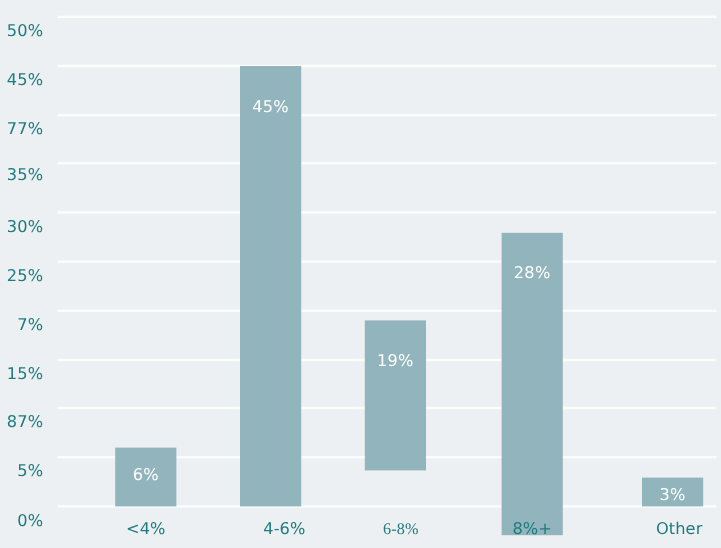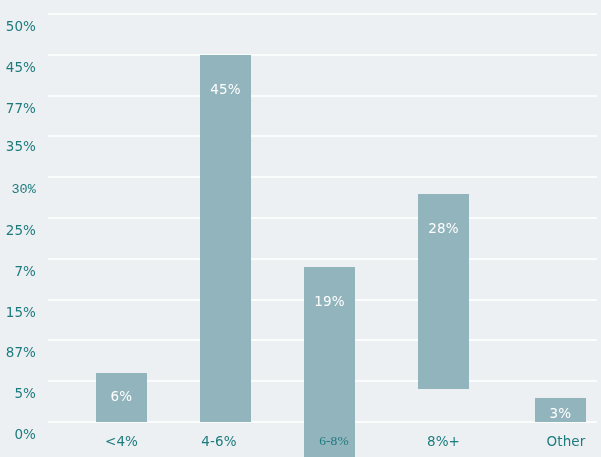--- a/index.html
+++ b/index.html
@@ -116,47 +116,47 @@
         <div class="gridline" style="top: 366.2px;"></div>
         <div class="gridline baseline" style="top: 407px;"></div>
       </div>
     <div id="bars-layer">
         <div class="bar" style="left: 48px; width: 51px; height: 48.96px; top: 359.04px;">
           <div class="bar-label" style="top: 14.688px;">6%</div>
         </div>
         <div class="bar" style="left: 152px; width: 51px; height: 367.2px; top: 40.8px;">
           <div class="bar-label" style="top: 26px;">45%</div>
         </div>
-        <div class="bar" style="left: 256px; width: 51px; height: 191px; top: 252.96px;">
+        <div class="bar" style="left: 256px; width: 51px; height: 125px; top: 252.96px;">
           <div class="bar-label" style="top: 26px;">19%</div>
         </div>
-        <div class="bar" style="left: 370px; width: 51px; height: 195px; top: 179.52px;">
+        <div class="bar" style="left: 370px; width: 51px; height: 252px; top: 179.52px;">
           <div class="bar-label" style="top: 26px;">28%</div>
         </div>
         <div class="bar" style="left: 487px; width: 51px; height: 24.48px; top: 383.52px;">
           <div class="bar-label" style="top: 7.344px;">3%</div>
         </div>
       </div>
   </div>
 
   <div id="y-axis">
       <div class="y-tick" style="top: 0px;">50%</div>
       <div class="y-tick" style="top: 40.8px;">45%</div>
       <div class="y-tick" style="top: 81.6px;">77%</div>
       <div class="y-tick" style="top: 120px;">35%</div>
-      <div class="y-tick" style="top: 163.2px; font-family: Liberation Mono, monospace;">30%</div>
+      <div class="y-tick" style="top: 163.2px;">30%</div>
       <div class="y-tick" style="top: 204px;">25%</div>
       <div class="y-tick" style="top: 244.8px;">7%</div>
       <div class="y-tick" style="top: 285.6px;">15%</div>
       <div class="y-tick" style="top: 326.4px;">87%</div>
       <div class="y-tick" style="top: 367.2px;">5%</div>
       <div class="y-tick" style="top: 408px;">0%</div>
     </div>
 
   <div id="x-axis">
       <div class="x-tick" style="left: 73.5px;">&lt;4%</div>
-      <div class="x-tick" style="left: 171px;">4-6%</div>
+      <div class="x-tick" style="left: 189px;">4-6%</div>
       <div class="x-tick" style="left: 286px; font-family: Liberation Serif, serif;">6-8%</div>
       <div class="x-tick" style="left: 395.5px;">8%+</div>
       <div class="x-tick" style="left: 518px;">Other</div>
     </div>
 
 </div>
 
 </body></html>

